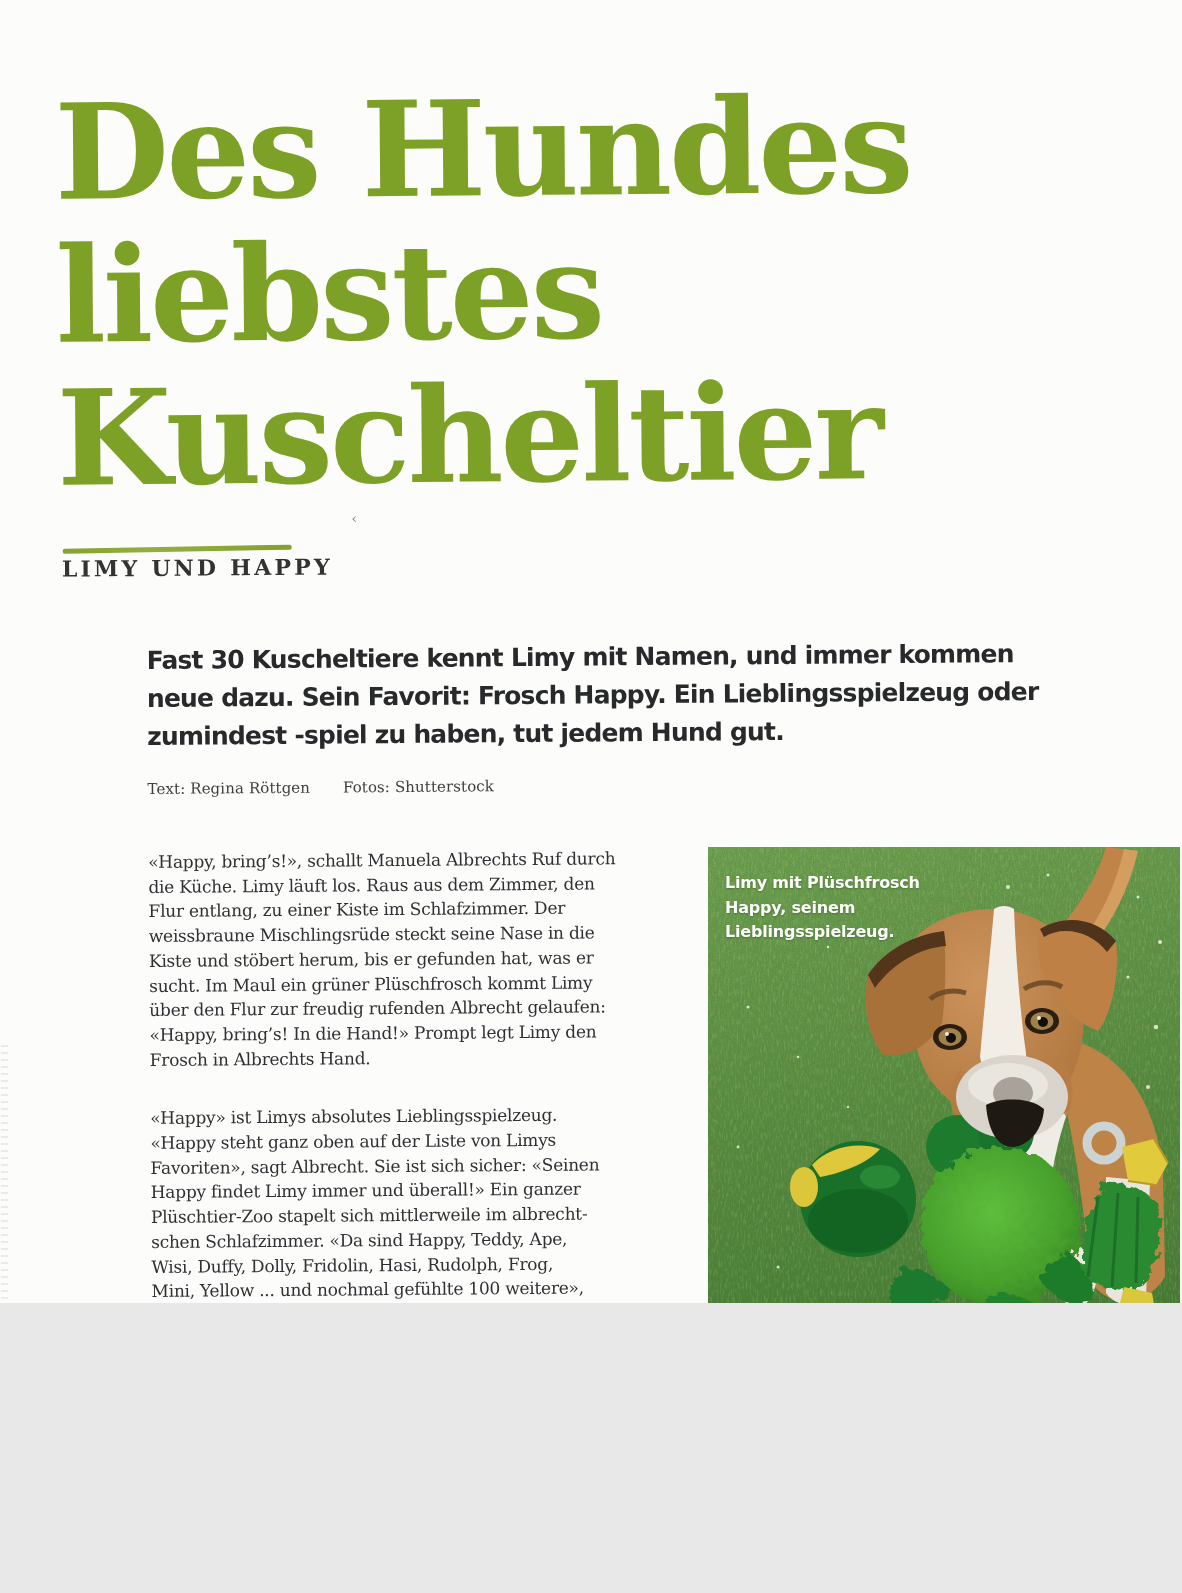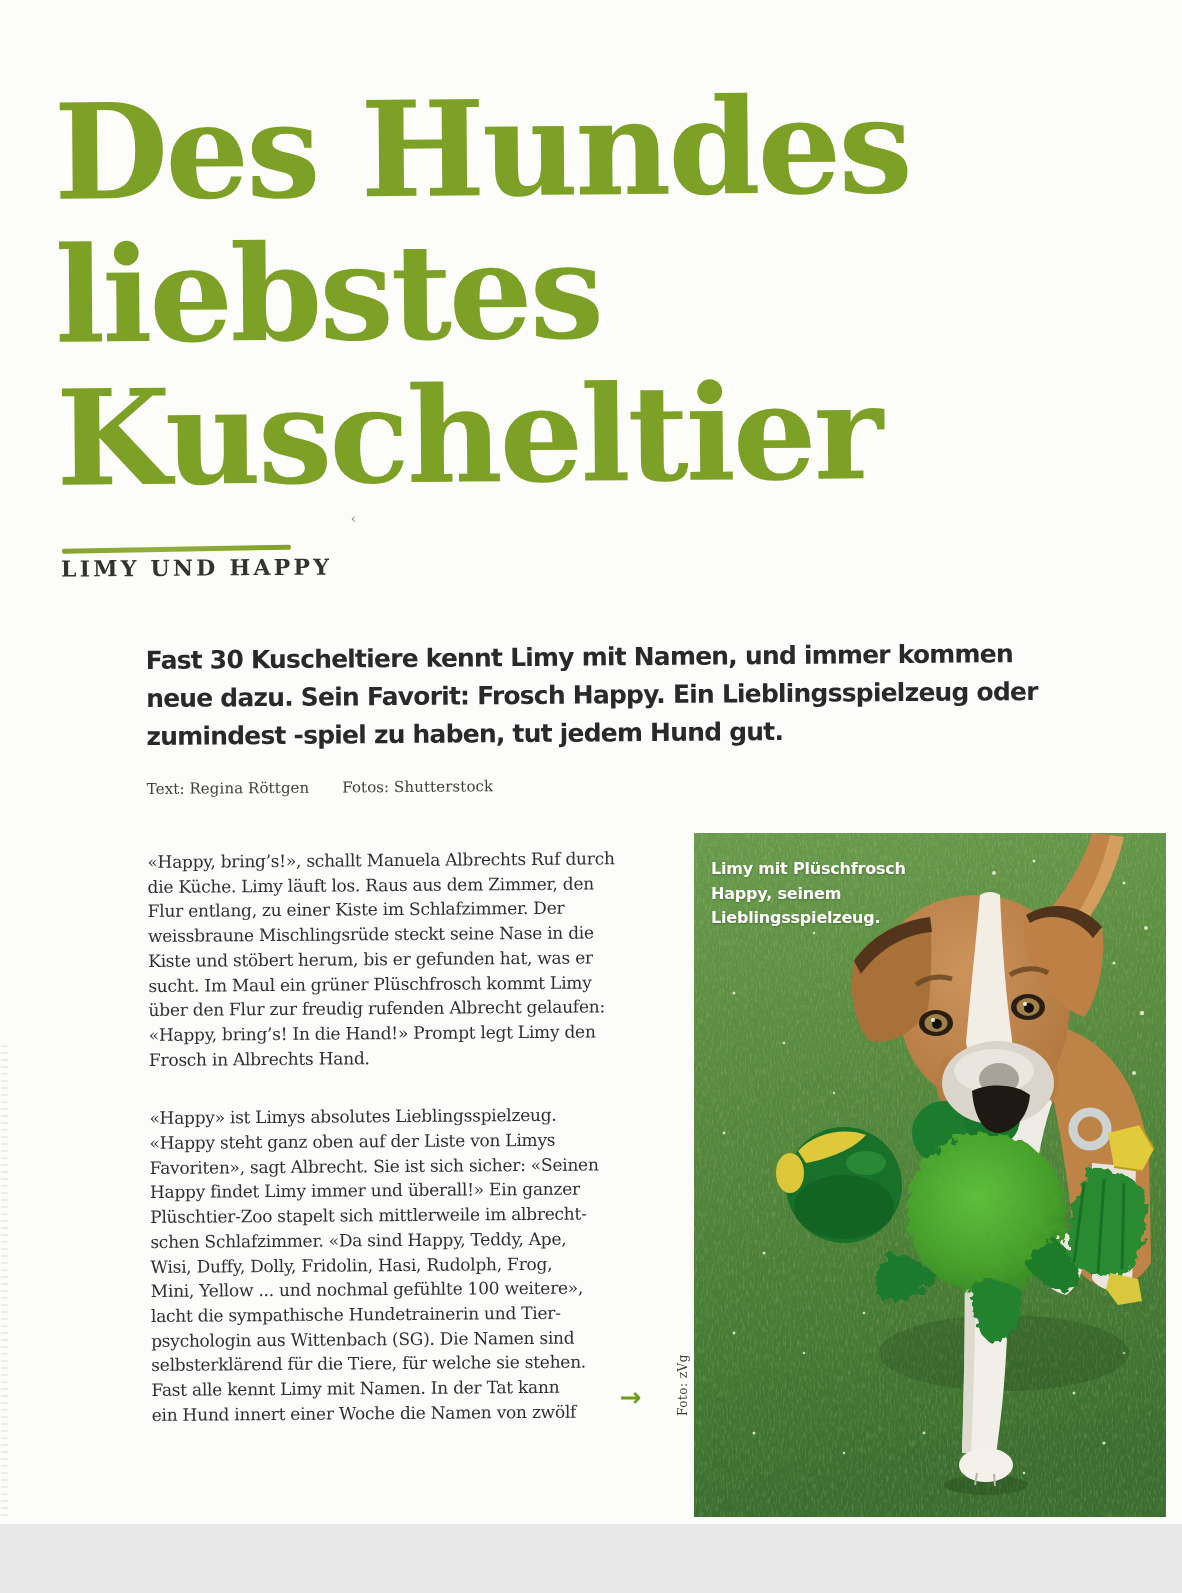--- a/index.html
+++ b/index.html
@@ -1,16 +1,16 @@
 <!DOCTYPE html>
 <html><head>
 <meta charset="utf-8">
 <style>
   html,body{margin:0;padding:0;background:#e8e8e8;}
-  .page{position:relative;width:1182px;height:1524px;background:#fcfcfb;overflow:hidden;
+  .page{position:relative;width:1182px;height:1303px;background:#fcfcfb;overflow:hidden;
         font-family:"DejaVu Serif",serif;}
   .tilt{position:absolute;inset:0;transform:rotate(-0.45deg);transform-origin:55% 45%;}
 
   .headline{position:absolute;left:58px;top:76px;margin:0;
     font-family:"DejaVu Serif",serif;font-weight:bold;
     font-size:132px;line-height:143px;letter-spacing:-3px;
     color:#7da127;white-space:pre;}
 
   .kicker-rule{position:absolute;left:63px;top:543px;width:229px;height:5px;
     background:linear-gradient(90deg,#85a32e,#93ae3d 40%,#83a12d);
@@ -33,21 +33,21 @@
   .bodycol{position:absolute;left:146px;top:846px;width:480px;}
   .bodycol p{margin:0;font-family:"DejaVu Serif",serif;
     font-size:17px;line-height:24.7px;letter-spacing:-0.25px;
     color:#2f3033;white-space:pre;}
   .bodycol p + p{margin-top:34px;}
 
   .cont-arrow{position:absolute;left:614px;top:1384px;
     font-family:"DejaVu Sans",sans-serif;font-weight:bold;font-size:26px;line-height:1;
     color:#6f9c1d;}
 
-  .photo{position:absolute;left:694px;top:833px;width:472px;height:684px;margin:0;
+  .photo{position:absolute;left:694px;top:833px;width:472px;height:684px;margin:14px;
     overflow:hidden;}
   .photo svg{display:block;width:100%;height:100%;}
   .caption{position:absolute;left:17px;top:24px;
     font-family:"DejaVu Sans",sans-serif;font-weight:bold;
     font-size:16px;line-height:24.5px;letter-spacing:-0.2px;
     color:#ffffff;white-space:pre;text-shadow:0 1px 2px rgba(25,55,15,.35);}
 
   .photo-credit-vert{position:absolute;left:676px;top:1352px;height:64px;width:15px;
     writing-mode:vertical-rl;transform:rotate(180deg);
     font-family:"DejaVu Serif",serif;font-size:12px;letter-spacing:.5px;color:#3c3c3a;}

